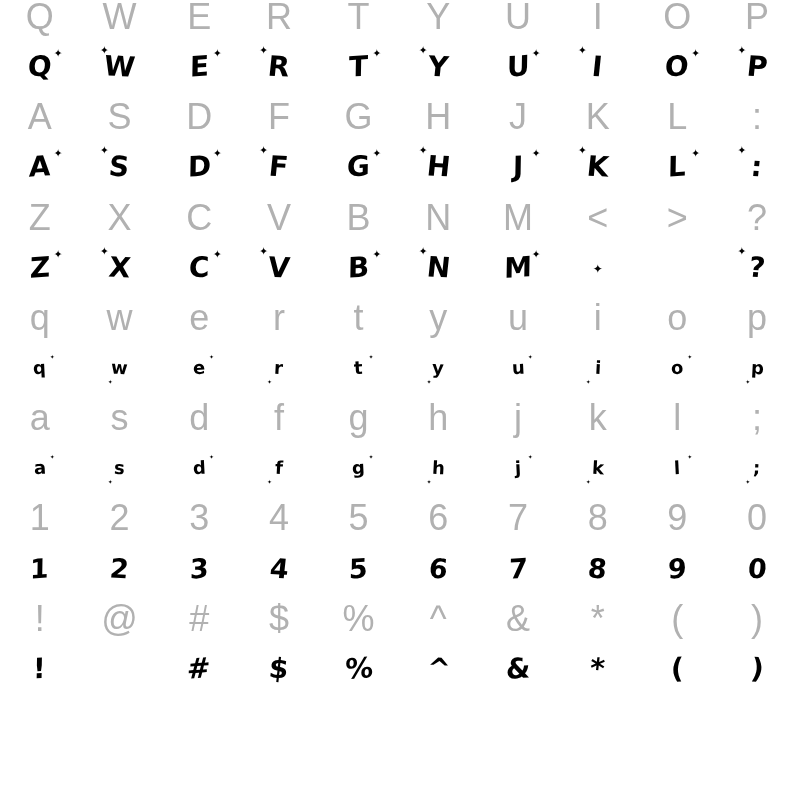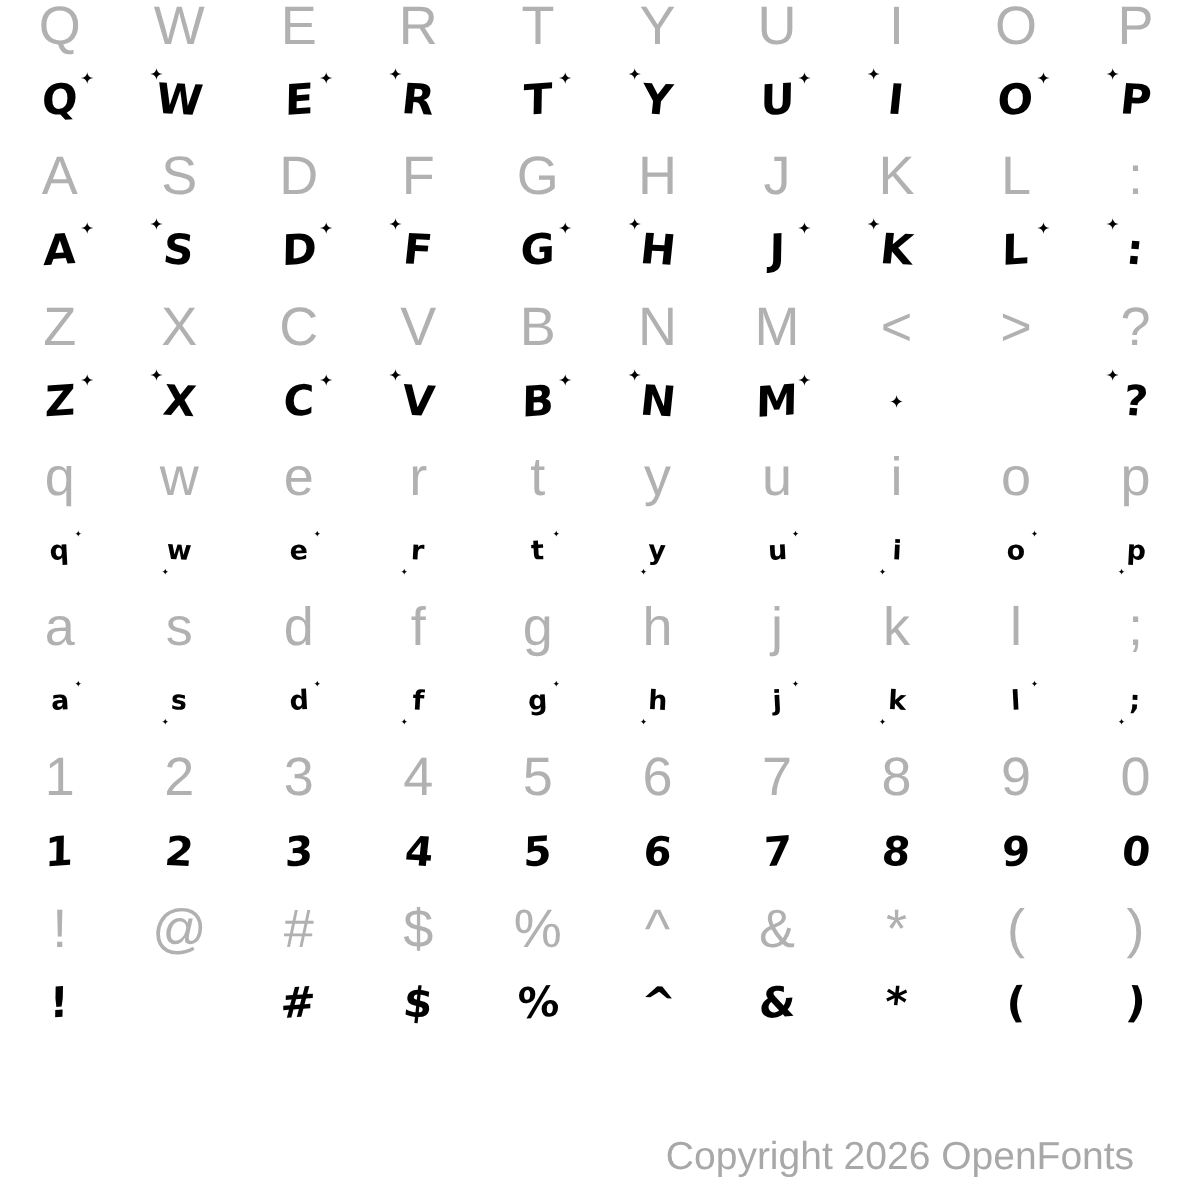--- a/index.html
+++ b/index.html
@@ -277,14 +277,13 @@
         <div class="cell"><span class="glyph">#</span></div>
         <div class="cell"><span class="glyph">$</span></div>
         <div class="cell"><span class="glyph">%</span></div>
         <div class="cell"><span class="glyph">^</span></div>
         <div class="cell"><span class="glyph">&amp;</span></div>
         <div class="cell"><span class="glyph">*</span></div>
         <div class="cell"><span class="glyph">(</span></div>
         <div class="cell"><span class="glyph">)</span></div>
       </div>
     </div>
-  <div id="footer">Copyright 2026 OpenFonts</div>
 </div>
 
 </body></html>

